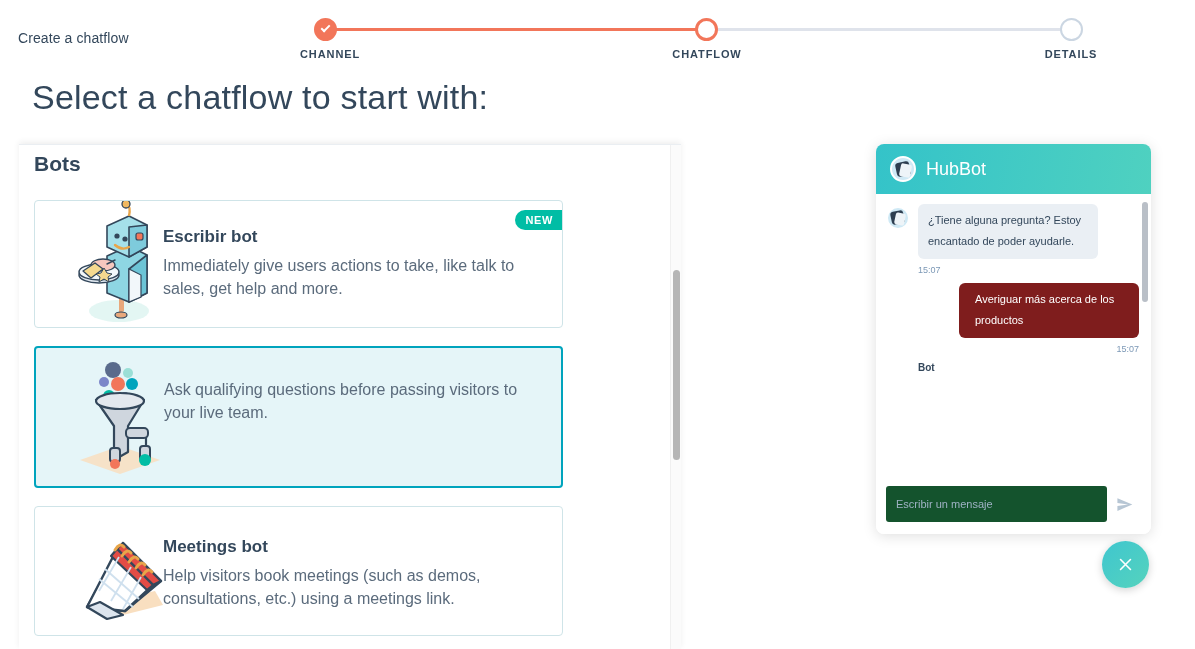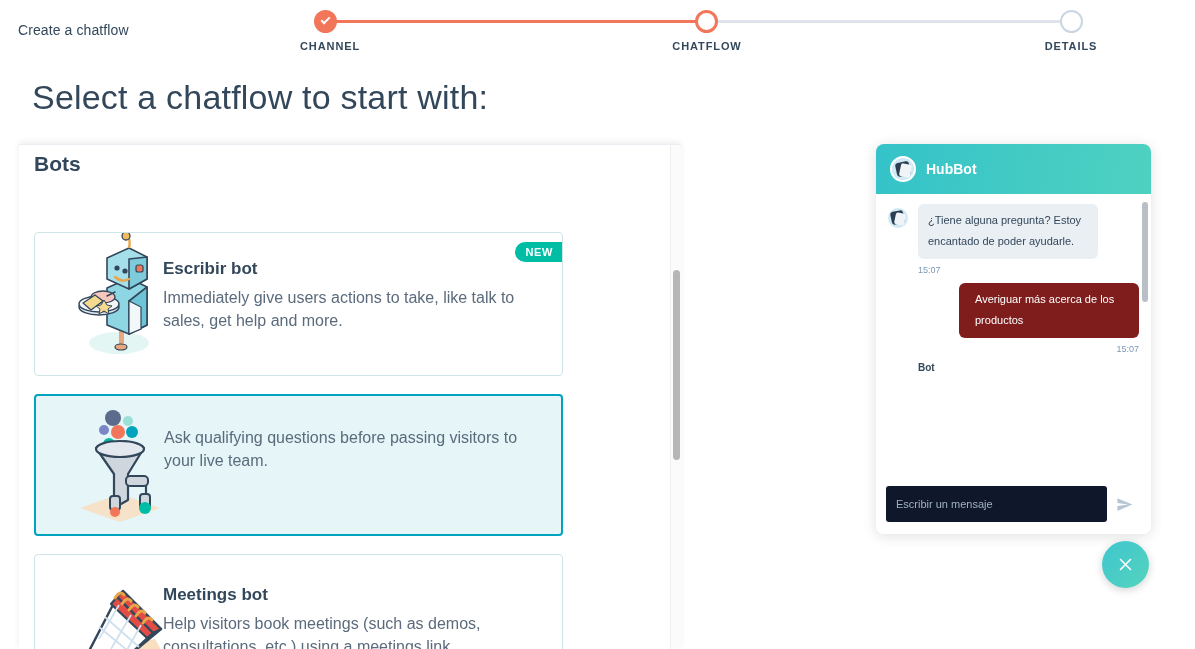--- a/index.html
+++ b/index.html
@@ -6,21 +6,21 @@
   html, body {
     margin: 0; padding: 0;
     width: 1195px; height: 649px;
     background: #ffffff;
     font-family: "Liberation Sans", sans-serif;
     overflow: hidden;
   }
   .app { position: relative; width: 1195px; height: 649px; background: #fff; }
 
   
-  .topbar { position: absolute; left: 0; top: 8px; width: 1195px; height: 56px; }
+  .topbar { position: absolute; left: 0; top: 16px; width: 1195px; height: 56px; }
   .crumb {
     position: absolute; left: 18px; top: 14px;
     font-size: 14px; color: #33475b; letter-spacing: .1px;
   }
   .stepper { position: absolute; left: 300px; top: 0; width: 800px; height: 52px; }
   .track { position: absolute; top: 12px; height: 3px; border-radius: 2px; }
   .track.done { left: 26px; width: 380px; background: #f2765a; }
   .track.todo { left: 406px; width: 366px; background: #dfe3eb; }
   .node { position: absolute; top: 2px; width: 23px; height: 23px; border-radius: 50%; }
   .node.complete { left: 14px; background: #f2765a; border: 2px solid #f2765a; }
@@ -59,21 +59,21 @@
     position: absolute; left: 15px; top: 7px;
     font-size: 21px; font-weight: bold; color: #33475b;
   }
   .cards { position: absolute; left: 15px; top: 55px; width: 529px; }
   .card {
     position: relative; width: 529px;
     border: 1px solid #cfe4e8; border-radius: 4px;
     background: #fff; margin-bottom: 18px; overflow: hidden;
   }
   .card.selected { background: #e5f5f8; border: 2px solid #00a4bd; }
-  .card.c1 { height: 144px; margin-top: 32px; }
+  .card.c1 { height: 128px; }
   .card.c2 { height: 142px; }
   .card.c3 { height: 130px; }
   .card-art { position: absolute; left: 32px; top: 0; width: 104px; height: 100%; }
   .card-body { position: absolute; left: 128px; top: 26px; right: 16px; }
   .card.c2 .card-body, .card.c3 .card-body { top: 30px; }
   .card-title { font-size: 17px; font-weight: bold; color: #33475b; margin-bottom: 7px; }
   .card-desc { font-size: 16px; font-weight: 300; color: #5b6b7c; line-height: 1.45; }
   .badge-new {
     position: absolute; right: 0; top: 9px;
     background: #00bda5; color: #fff;
@@ -114,21 +114,21 @@
     position: relative; overflow: hidden;
   }
   .avatar .bot-face {
     position: absolute; left: 4px; top: 4px; width: 14px; height: 14px;
     background: #2d3e50; border-radius: 3px; transform: rotate(-12deg);
   }
   .avatar .bot-sheet {
     position: absolute; left: 8px; top: 6px; width: 11px; height: 13px;
     background: #eef4f8; border-radius: 2px; transform: rotate(12deg);
   }
-  .chat-title { color: #fff; font-size: 14px; font-weight: bold; margin-left: 10px; }
+  .chat-title { color: #fff; font-size: 18px; font-weight: normal; margin-left: 10px; }
 
   .chat-body {
     position: relative; height: 275px; background: #fff;
     padding: 10px 12px 0 10px; overflow: hidden;
   }
   .msg-row { display: flex; align-items: flex-start; margin-bottom: 6px; }
   .msg-avatar {
     width: 24px; height: 24px; border-radius: 50%;
     background: #cfe9f5; border: 2px solid #fff; flex: 0 0 auto;
     position: relative; overflow: hidden; margin-right: 8px; margin-top: 2px;
@@ -162,21 +162,21 @@
   .chat-thumb {
     position: absolute; left: 0; top: 0; width: 6px; height: 100px;
     background: #b9bfc7; border-radius: 3px;
   }
   .chat-footer {
     position: absolute; left: 0; bottom: 0; width: 100%; height: 60px;
     background: #fff; display: flex; align-items: center;
     padding: 0 10px;
   }
   .chat-input {
-    flex: 1; height: 28px; background: #0f172a; border: none;
+    flex: 1; height: 28px; background: #14532d; border: none;
     border-radius: 3px; padding: 18px 10px;
     font-size: 11px; color: #7c98b6;
     font-family: "Liberation Sans", sans-serif;
   }
   .chat-input::placeholder { color: #9fb2c4; }
   .send-btn {
     width: 34px; height: 28px; background: transparent; border: none;
     display: flex; align-items: center; justify-content: center; cursor: pointer;
   }
 

